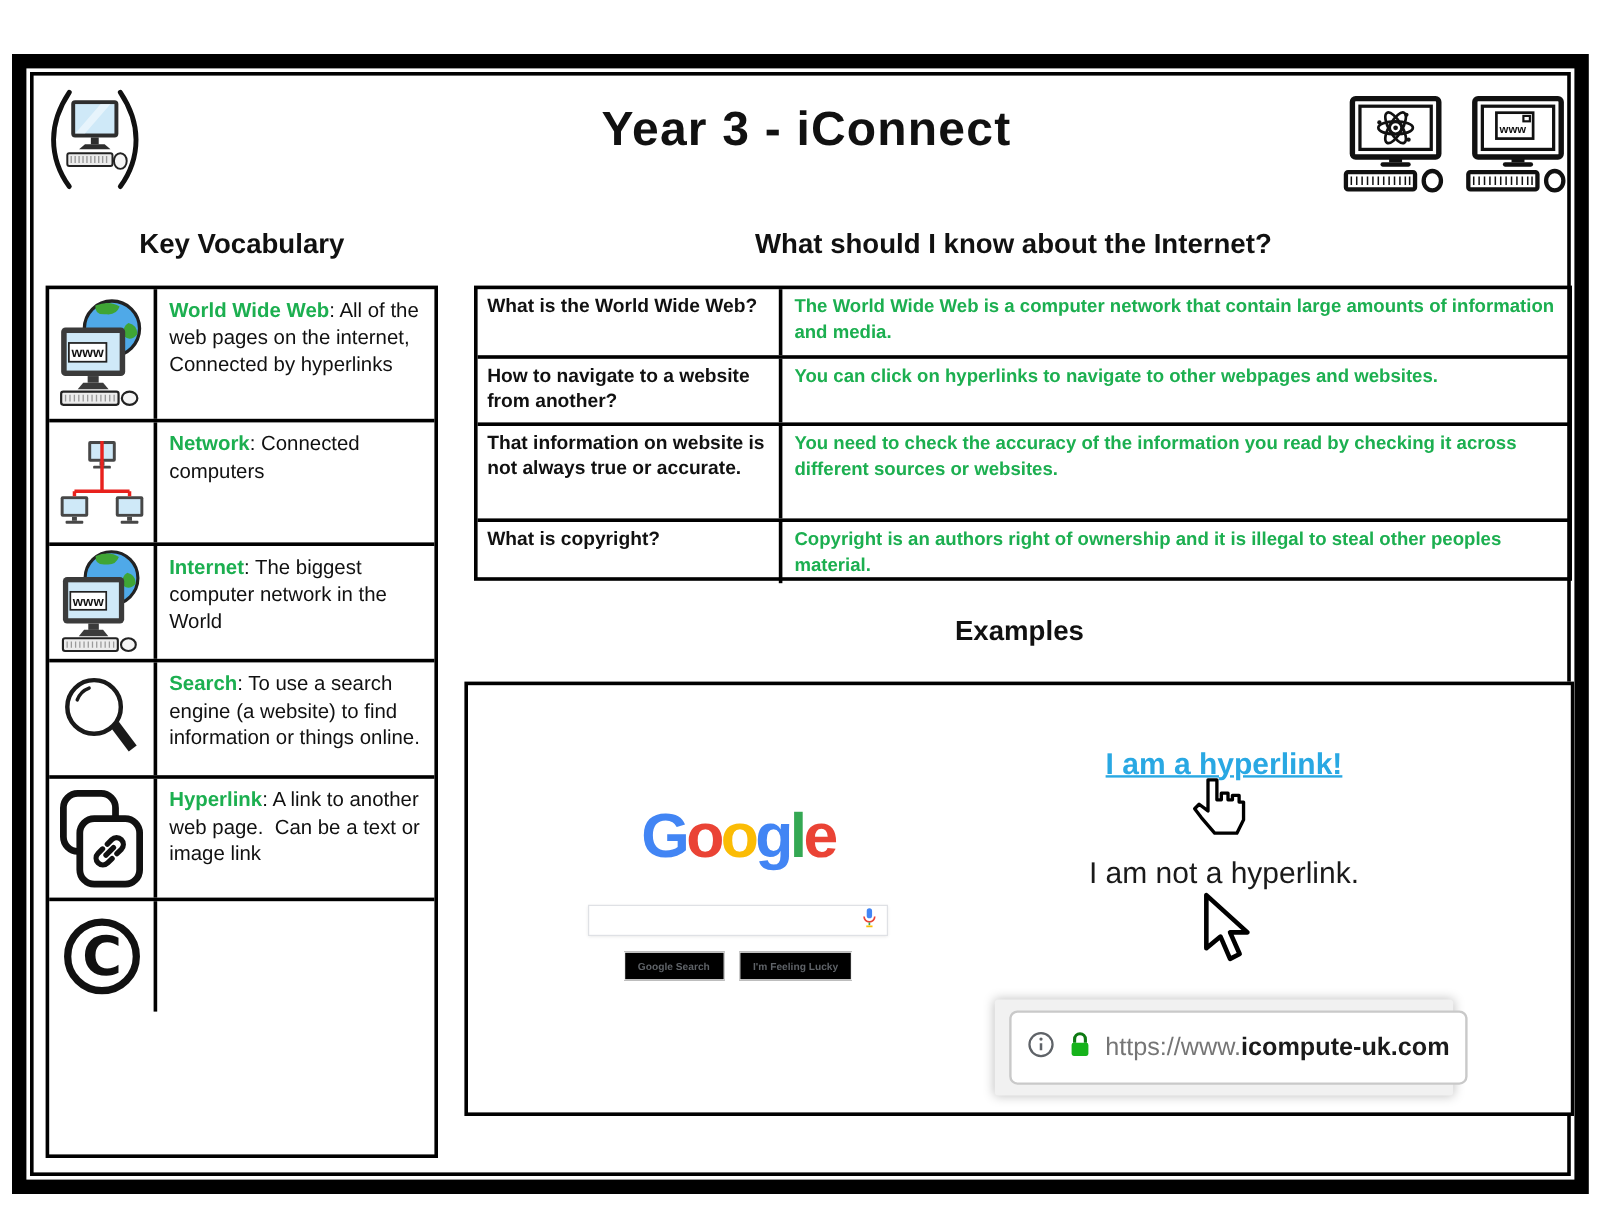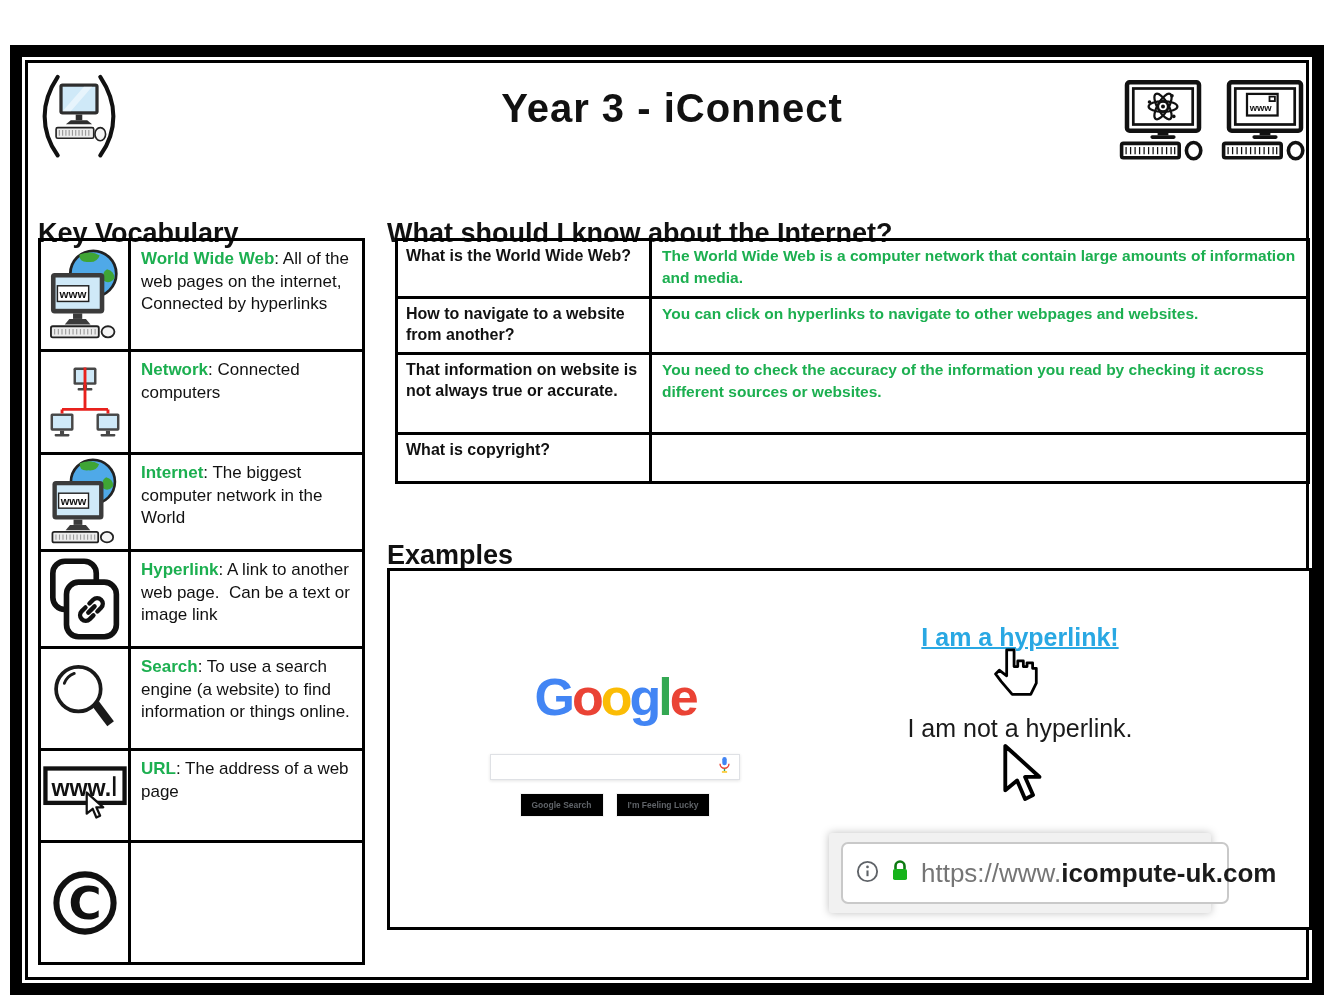--- a/index.html
+++ b/index.html
@@ -9,21 +9,21 @@
 
   
   .frame-outer{left:10px;top:45px;width:1314px;height:950px;border:12px solid #000;}
   .frame-inner{position:absolute;left:3px;top:3px;right:3px;bottom:3px;border:3px solid #000;}
 
   
   .page-title{left:0;top:86px;width:1344px;text-align:center;font-size:40px;font-weight:bold;letter-spacing:1px;}
   .hdr-icon-left{left:38px;top:72px;}
   .hdr-icons-right{left:1118px;top:78px;display:flex;gap:12px;}
 
-  .sec-heading{font-size:27px;font-weight:bold;text-align:left;margin-top:28px;}
+  .sec-heading{font-size:23px;font-weight:bold;text-align:center;}
   .h-vocab{left:38px;top:190px;width:327px;}
   .h-qa{left:387px;top:190px;width:915px;}
   .h-examples{left:387px;top:512px;width:925px;}
 
   
   .vocab-table{left:38px;top:238px;width:327px;height:727px;border:3px solid #000;
                display:grid;grid-template-rows:111px 103px 97px 97px 102px 92px auto;}
   .v-row{display:grid;grid-template-columns:90px 1fr;border-bottom:3px solid #000;min-height:0;}
   .v-row:last-child{border-bottom:none;}
   .v-icon-cell{border-right:3px solid #000;display:flex;align-items:center;justify-content:center;}
@@ -57,21 +57,21 @@
   .ex-link{left:470px;top:52px;width:320px;text-align:center;font-size:25px;font-weight:bold;
            color:var(--link_blue,#29A8E3);text-decoration:underline;text-decoration-thickness:2px;}
   .ex-plain{left:470px;top:143px;width:320px;text-align:center;font-size:25px;color:#1a1a1a;}
   .cursor-hand{left:600px;top:76px;}
   .cursor-arrow{left:612px;top:172px;}
 
   .addr-bar{left:439px;top:262px;width:382px;height:80px;background:#f1f1f1;border-radius:3px;
             box-shadow:0 0 9px rgba(0,0,0,.25);display:flex;align-items:center;}
   .addr-input{margin:0 12px;width:358px;height:58px;background:#fff;border:2px solid #c9c9c9;border-radius:7px;
               display:flex;align-items:center;gap:11px;padding:0 13px;}
-  .addr-text{font-size:26px;white-space:nowrap;}
+  .addr-text{font-size:21px;white-space:nowrap;}
   .addr-proto{color:var(--url_protocol_gray,#757575);}
   .addr-domain{color:var(--url_domain_dark,#1b1b1b);font-weight:600;}
 </style>
 </head>
 <body>
 
 <div class="canvas">
 
   <div class="abs frame-outer">
     <div class="frame-inner"></div>
@@ -203,57 +203,44 @@
           <rect x="2" y="84" width="52" height="12" rx="2" fill="#ececec" stroke="#222" stroke-width="2"></rect>
           <path d="M6 87 v6 M10 87 v6 M14 87 v6 M18 87 v6 M22 87 v6 M26 87 v6 M30 87 v6 M34 87 v6 M38 87 v6 M42 87 v6 M46 87 v6 M50 87 v6" stroke="#9a9a9a" stroke-width="1.2"></path>
           <ellipse cx="64" cy="90" rx="7" ry="6" fill="#f5f5f5" stroke="#222" stroke-width="2"></ellipse>
         </svg>
       </div>
       <div class="v-text-cell"><span class="term">Internet</span><span>: The biggest computer network in the World</span></div>
     </div>
 
     <div class="v-row">
       <div class="v-icon-cell">
+        <svg width="76" height="90" viewBox="0 0 92 104">
+          <circle cx="38" cy="40" r="27" fill="#fff" stroke="#1a1a1a" stroke-width="4.5"></circle>
+          <path d="M21 33 a20 20 0 0 1 12 -12" stroke="#1a1a1a" stroke-width="3.5" fill="none" stroke-linecap="round"></path>
+          <polygon points="55,61 63,55 81,79 73,85" fill="#1a1a1a"></polygon>
+        </svg>
+      </div>
+      <div class="v-text-cell"><span class="term">Search</span><span>: To use a search engine (a website) to find information or things online.</span></div>
+    </div>
+
+    <div class="v-row">
+      <div class="v-icon-cell">
         <svg width="74" height="84" viewBox="0 0 92 104">
           <rect x="6" y="5" width="54" height="60" rx="15" fill="none" stroke="#111" stroke-width="7"></rect>
           <rect x="23" y="31" width="62" height="68" rx="15" fill="#fff" stroke="#111" stroke-width="7"></rect>
           <g stroke="#111" stroke-width="5.5" fill="none" stroke-linecap="round" transform="translate(54,65) rotate(-45)">
             <path d="M-3.5 -7 h-6.5 a7 7 0 0 0 0 14 h6.5"></path>
             <path d="M3.5 -7 h6.5 a7 7 0 0 1 0 14 h-6.5"></path>
             <path d="M-5.5 0 h11"></path>
           </g>
         </svg>
       </div>
       <div class="v-text-cell"><span class="term">Hyperlink</span><span>: A link to another web page.  Can be a text or image link</span></div>
     </div>
 
-    <div class="v-row">
-      <div class="v-icon-cell">
-        <svg width="76" height="90" viewBox="0 0 92 104">
-          <circle cx="38" cy="40" r="27" fill="#fff" stroke="#1a1a1a" stroke-width="4.5"></circle>
-          <path d="M21 33 a20 20 0 0 1 12 -12" stroke="#1a1a1a" stroke-width="3.5" fill="none" stroke-linecap="round"></path>
-          <polygon points="55,61 63,55 81,79 73,85" fill="#1a1a1a"></polygon>
-        </svg>
-      </div>
-      <div class="v-text-cell"><span class="term">Search</span><span>: To use a search engine (a website) to find information or things online.</span></div>
-    </div>
-
-    <div class="v-row">
-      <div class="v-icon-cell">
-        <svg width="86" height="70" viewBox="0 0 100 80">
-          <rect x="4" y="8" width="92" height="40" fill="#fff" stroke="#111" stroke-width="5"></rect>
-          <text x="11" y="40" font-size="27" font-weight="bold" fill="#111" font-family="Liberation Sans">www.</text>
-          <line x1="84" y1="17" x2="84" y2="40" stroke="#111" stroke-width="3"></line>
-          <g transform="translate(52,36) scale(1.75)">
-            <polygon points="0,0 0,14 4,10.8 6.4,16.6 8.9,15.4 6.4,9.8 11,9.8" fill="#fff" stroke="#111" stroke-width="1.5" stroke-linejoin="round"></polygon>
-          </g>
-        </svg>
-      </div>
-      <div class="v-text-cell"><span class="term">URL</span><span>: The address of a web page</span></div>
-    </div>
 
     <div class="v-row">
       <div class="v-icon-cell">
         <svg width="78" height="78" viewBox="0 0 90 90">
           <circle cx="45" cy="45" r="33" fill="none" stroke="#111" stroke-width="7"></circle>
           <text x="45" y="63" font-size="52" font-weight="bold" text-anchor="middle" fill="#111" font-family="DejaVu Sans">C</text>
         </svg>
       </div>
     </div>
 
@@ -267,20 +254,21 @@
     <div class="qa-row">
       <div class="qa-q">How to navigate to a website from another?</div>
       <div class="qa-a">You can click on hyperlinks to navigate to other webpages and websites.</div>
     </div>
     <div class="qa-row">
       <div class="qa-q">That information on website is not always true or accurate.</div>
       <div class="qa-a">You need to check the accuracy of the information you read by checking it across different sources or websites.</div>
     </div>
     <div class="qa-row">
       <div class="qa-q">What is copyright?</div>
+      <div class="qa-a">Copyright is an authors right of ownership and it is illegal to steal other peoples material.</div>
     </div>
   </div>
 
   <div class="abs sec-heading h-examples">Examples</div>
 
   <div class="abs ex-box">
 
     <div class="abs g-wrap">
       <div class="google-logo"><span>G</span><span>o</span><span>o</span><span>g</span><span>l</span><span>e</span></div>
     </div>

